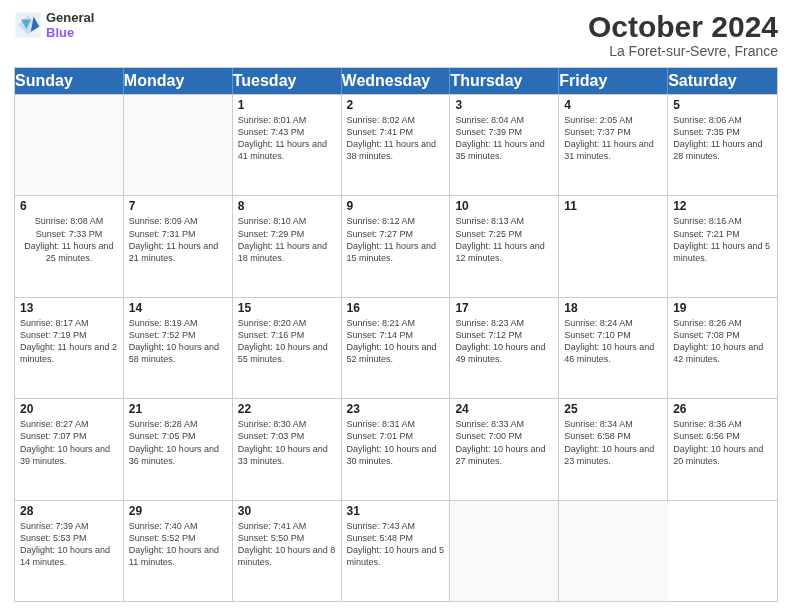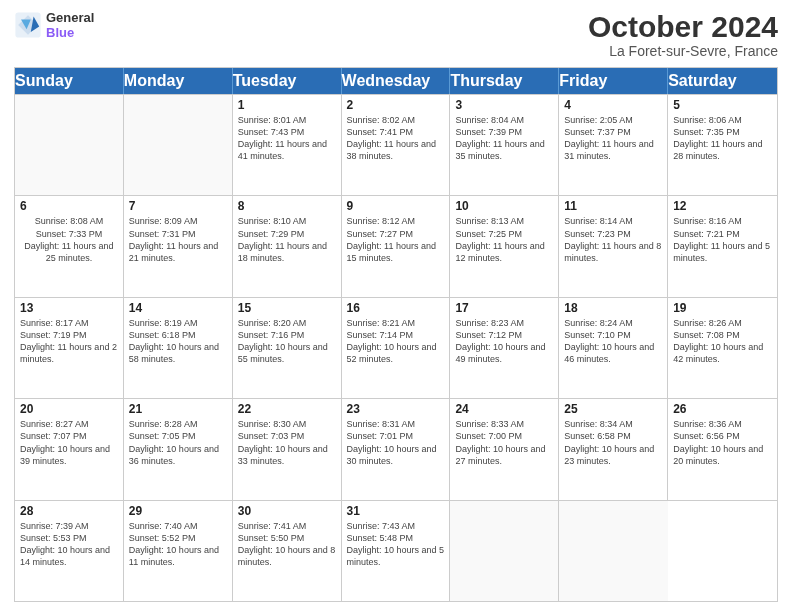--- a/index.html
+++ b/index.html
@@ -195,42 +195,39 @@
 Daylight: 11 hours and 15 minutes.</div>
           </div>
           <div class="cal-cell">
             <span class="day-num">10</span>
             <div class="info" style="white-space: pre-line;">Sunrise: 8:13 AM
 Sunset: 7:25 PM
 Daylight: 11 hours and 12 minutes.</div>
           </div>
           <div class="cal-cell">
             <span class="day-num">11</span>
-            <div class="info" style="white-space: pre-line;">Sunrise: 8:14 AM
-Sunset: 7:23 PM
-Daylight: 11 hours and 8 minutes.</div>
           </div>
           <div class="cal-cell">
             <span class="day-num">12</span>
             <div class="info" style="white-space: pre-line;">Sunrise: 8:16 AM
 Sunset: 7:21 PM
 Daylight: 11 hours and 5 minutes.</div>
           </div>
         </div>
         <div class="cal-week">
           <div class="cal-cell">
             <span class="day-num">13</span>
             <div class="info" style="white-space: pre-line;">Sunrise: 8:17 AM
 Sunset: 7:19 PM
 Daylight: 11 hours and 2 minutes.</div>
           </div>
           <div class="cal-cell">
             <span class="day-num">14</span>
             <div class="info" style="white-space: pre-line;">Sunrise: 8:19 AM
-Sunset: 6:18 PM
+Sunset: 7:52 PM
 Daylight: 10 hours and 58 minutes.</div>
           </div>
           <div class="cal-cell">
             <span class="day-num">15</span>
             <div class="info" style="white-space: pre-line;">Sunrise: 8:20 AM
 Sunset: 7:16 PM
 Daylight: 10 hours and 55 minutes.</div>
           </div>
           <div class="cal-cell">
             <span class="day-num">16</span>

